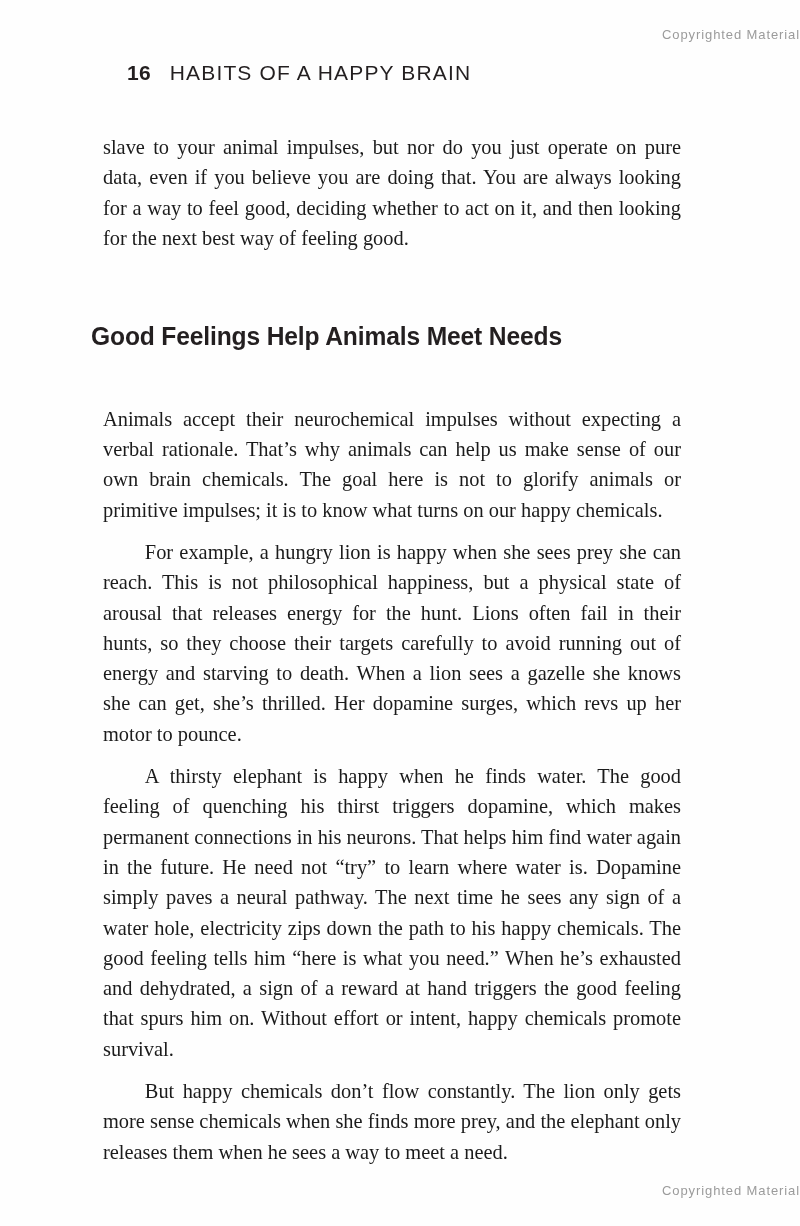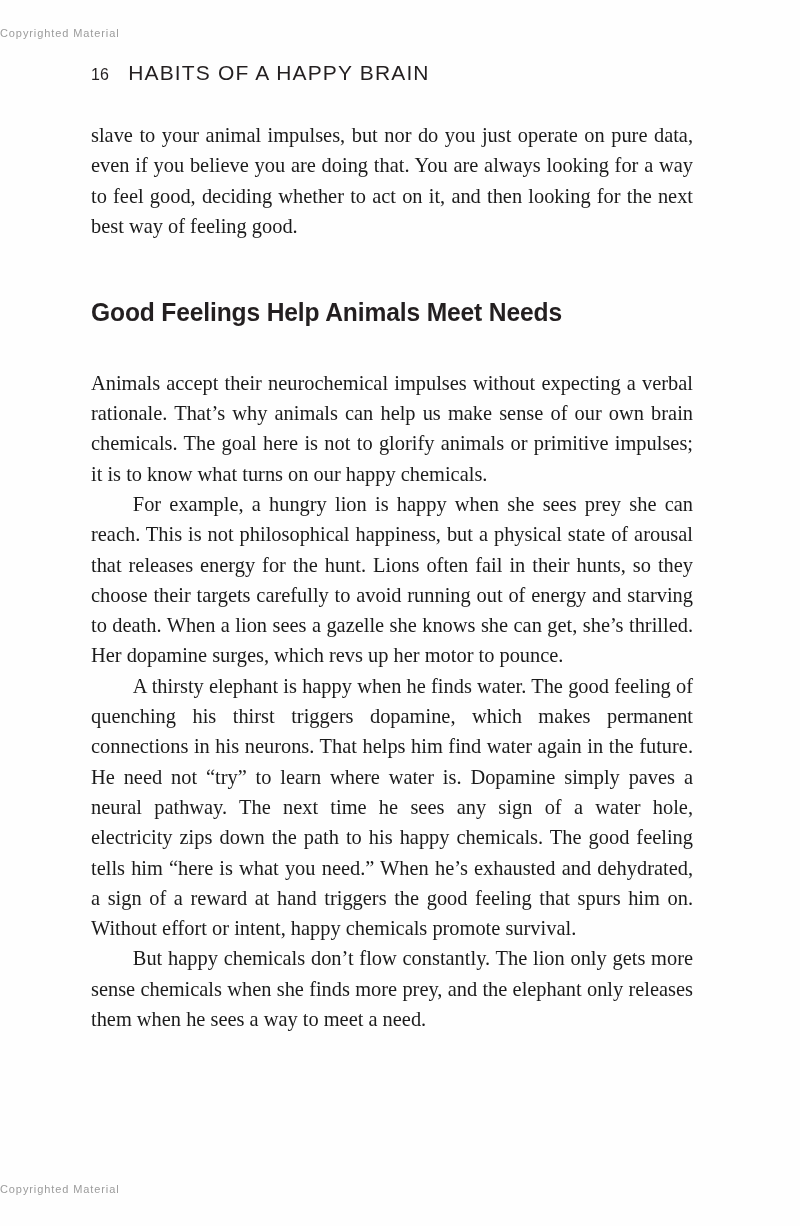--- a/index.html
+++ b/index.html
@@ -21,62 +21,63 @@
     position: absolute;
     inset: 0;
     background: #fefefe;
   }
 
   
   .watermark {
     position: absolute;
     left: 0;
     width: 100%;
-    text-align: left;
+    text-align: right;
     font-family: "Liberation Sans", sans-serif;
-    font-size: 11px;
+    font-size: 13px;
     letter-spacing: 0.9px;
     color: #9b9b9b;
     font-weight: 400;
   }
   .watermark-top { top: 27px; }
   .watermark-bottom { top: 1183px; }
 
   
   .running-head {
     position: absolute;
     left: 91px;
     top: 61px;
     display: flex;
     align-items: baseline;
     font-family: "Liberation Sans", sans-serif;
     color: #231f20;
   }
   .folio {
-    font-size: 16px;
-    font-weight: 400;
+    font-size: 21px;
+    font-weight: 700;
     letter-spacing: 0.2px;
+    margin-left: 36px;
   }
   .head-title {
     font-size: 21px;
     font-weight: 400;
     letter-spacing: 1.15px;
     margin-left: 19px;
   }
 
   
   .textblock {
     position: absolute;
     left: 91px;
     top: 120px;
     width: 602px;
   }
 
   p.body {
-    margin: 0;
+    margin: 12px;
     font-family: "Liberation Serif", serif;
     font-size: 20.4px;
     line-height: 30.3px;
     text-align: justify;
     text-justify: inter-word;
     color: #1b1b1b;
     hyphens: none;
   }
   p.body.indent { text-indent: 2.05em; }
   p.body + p.body { margin-top: 0; }

